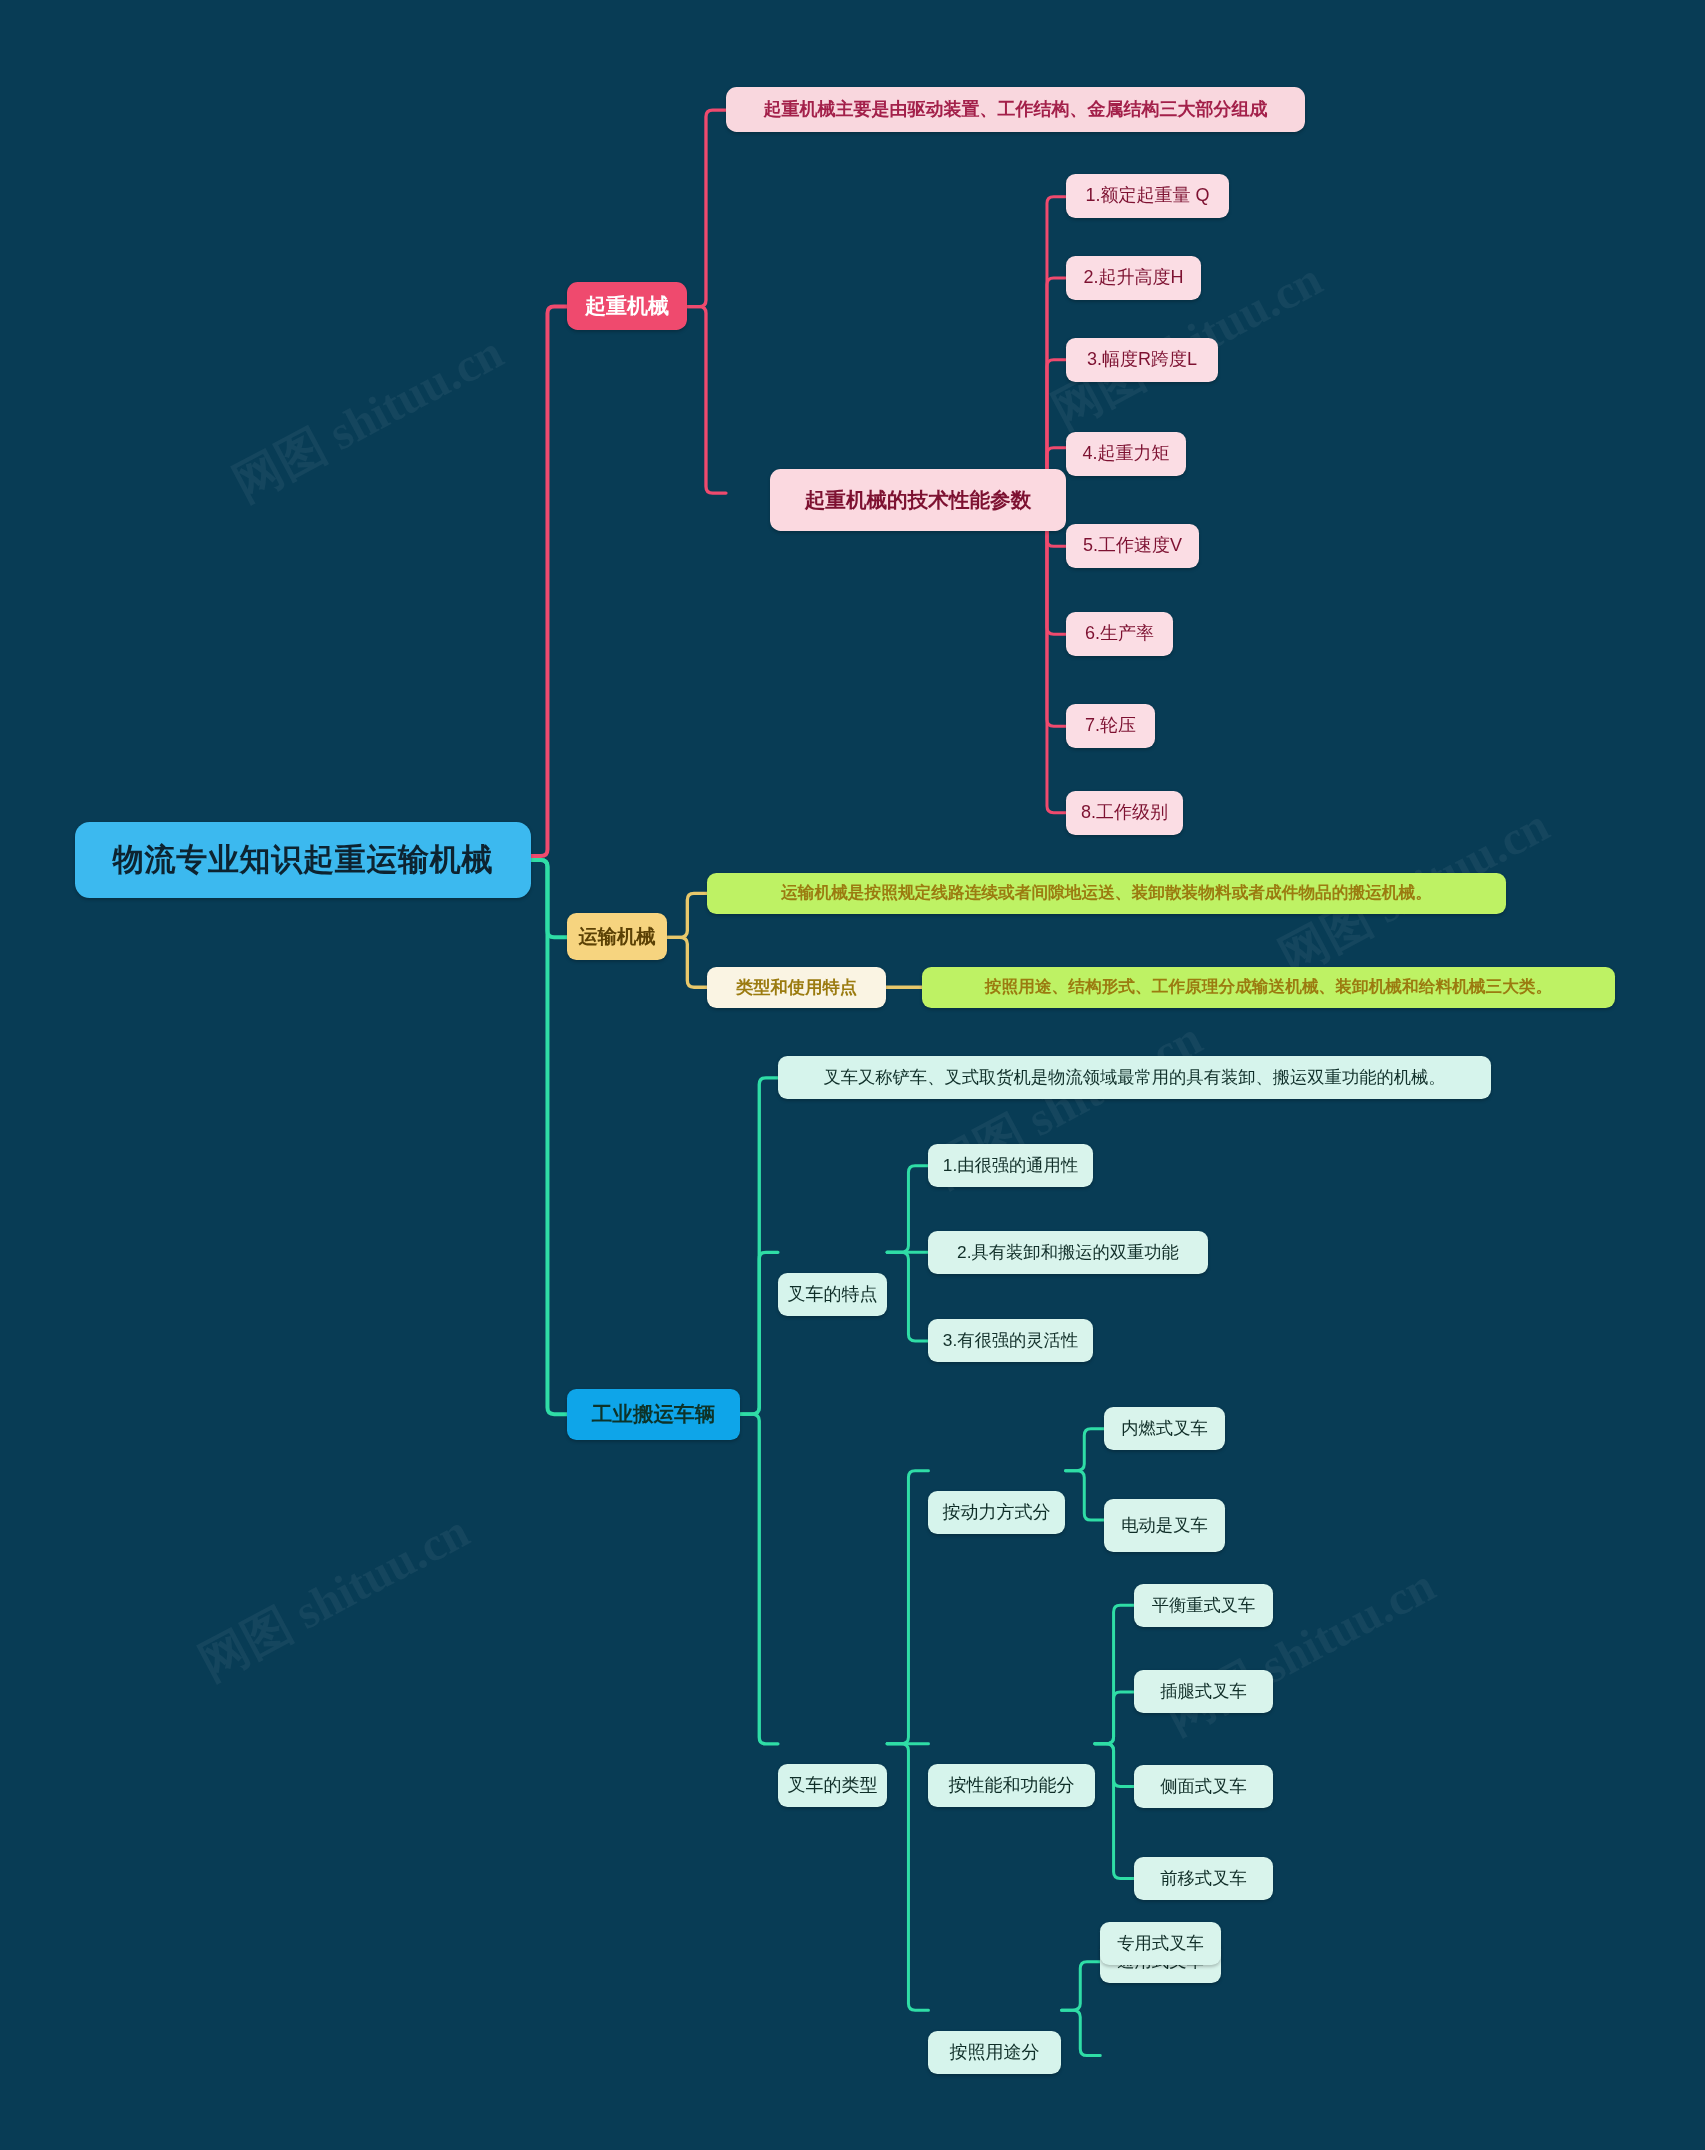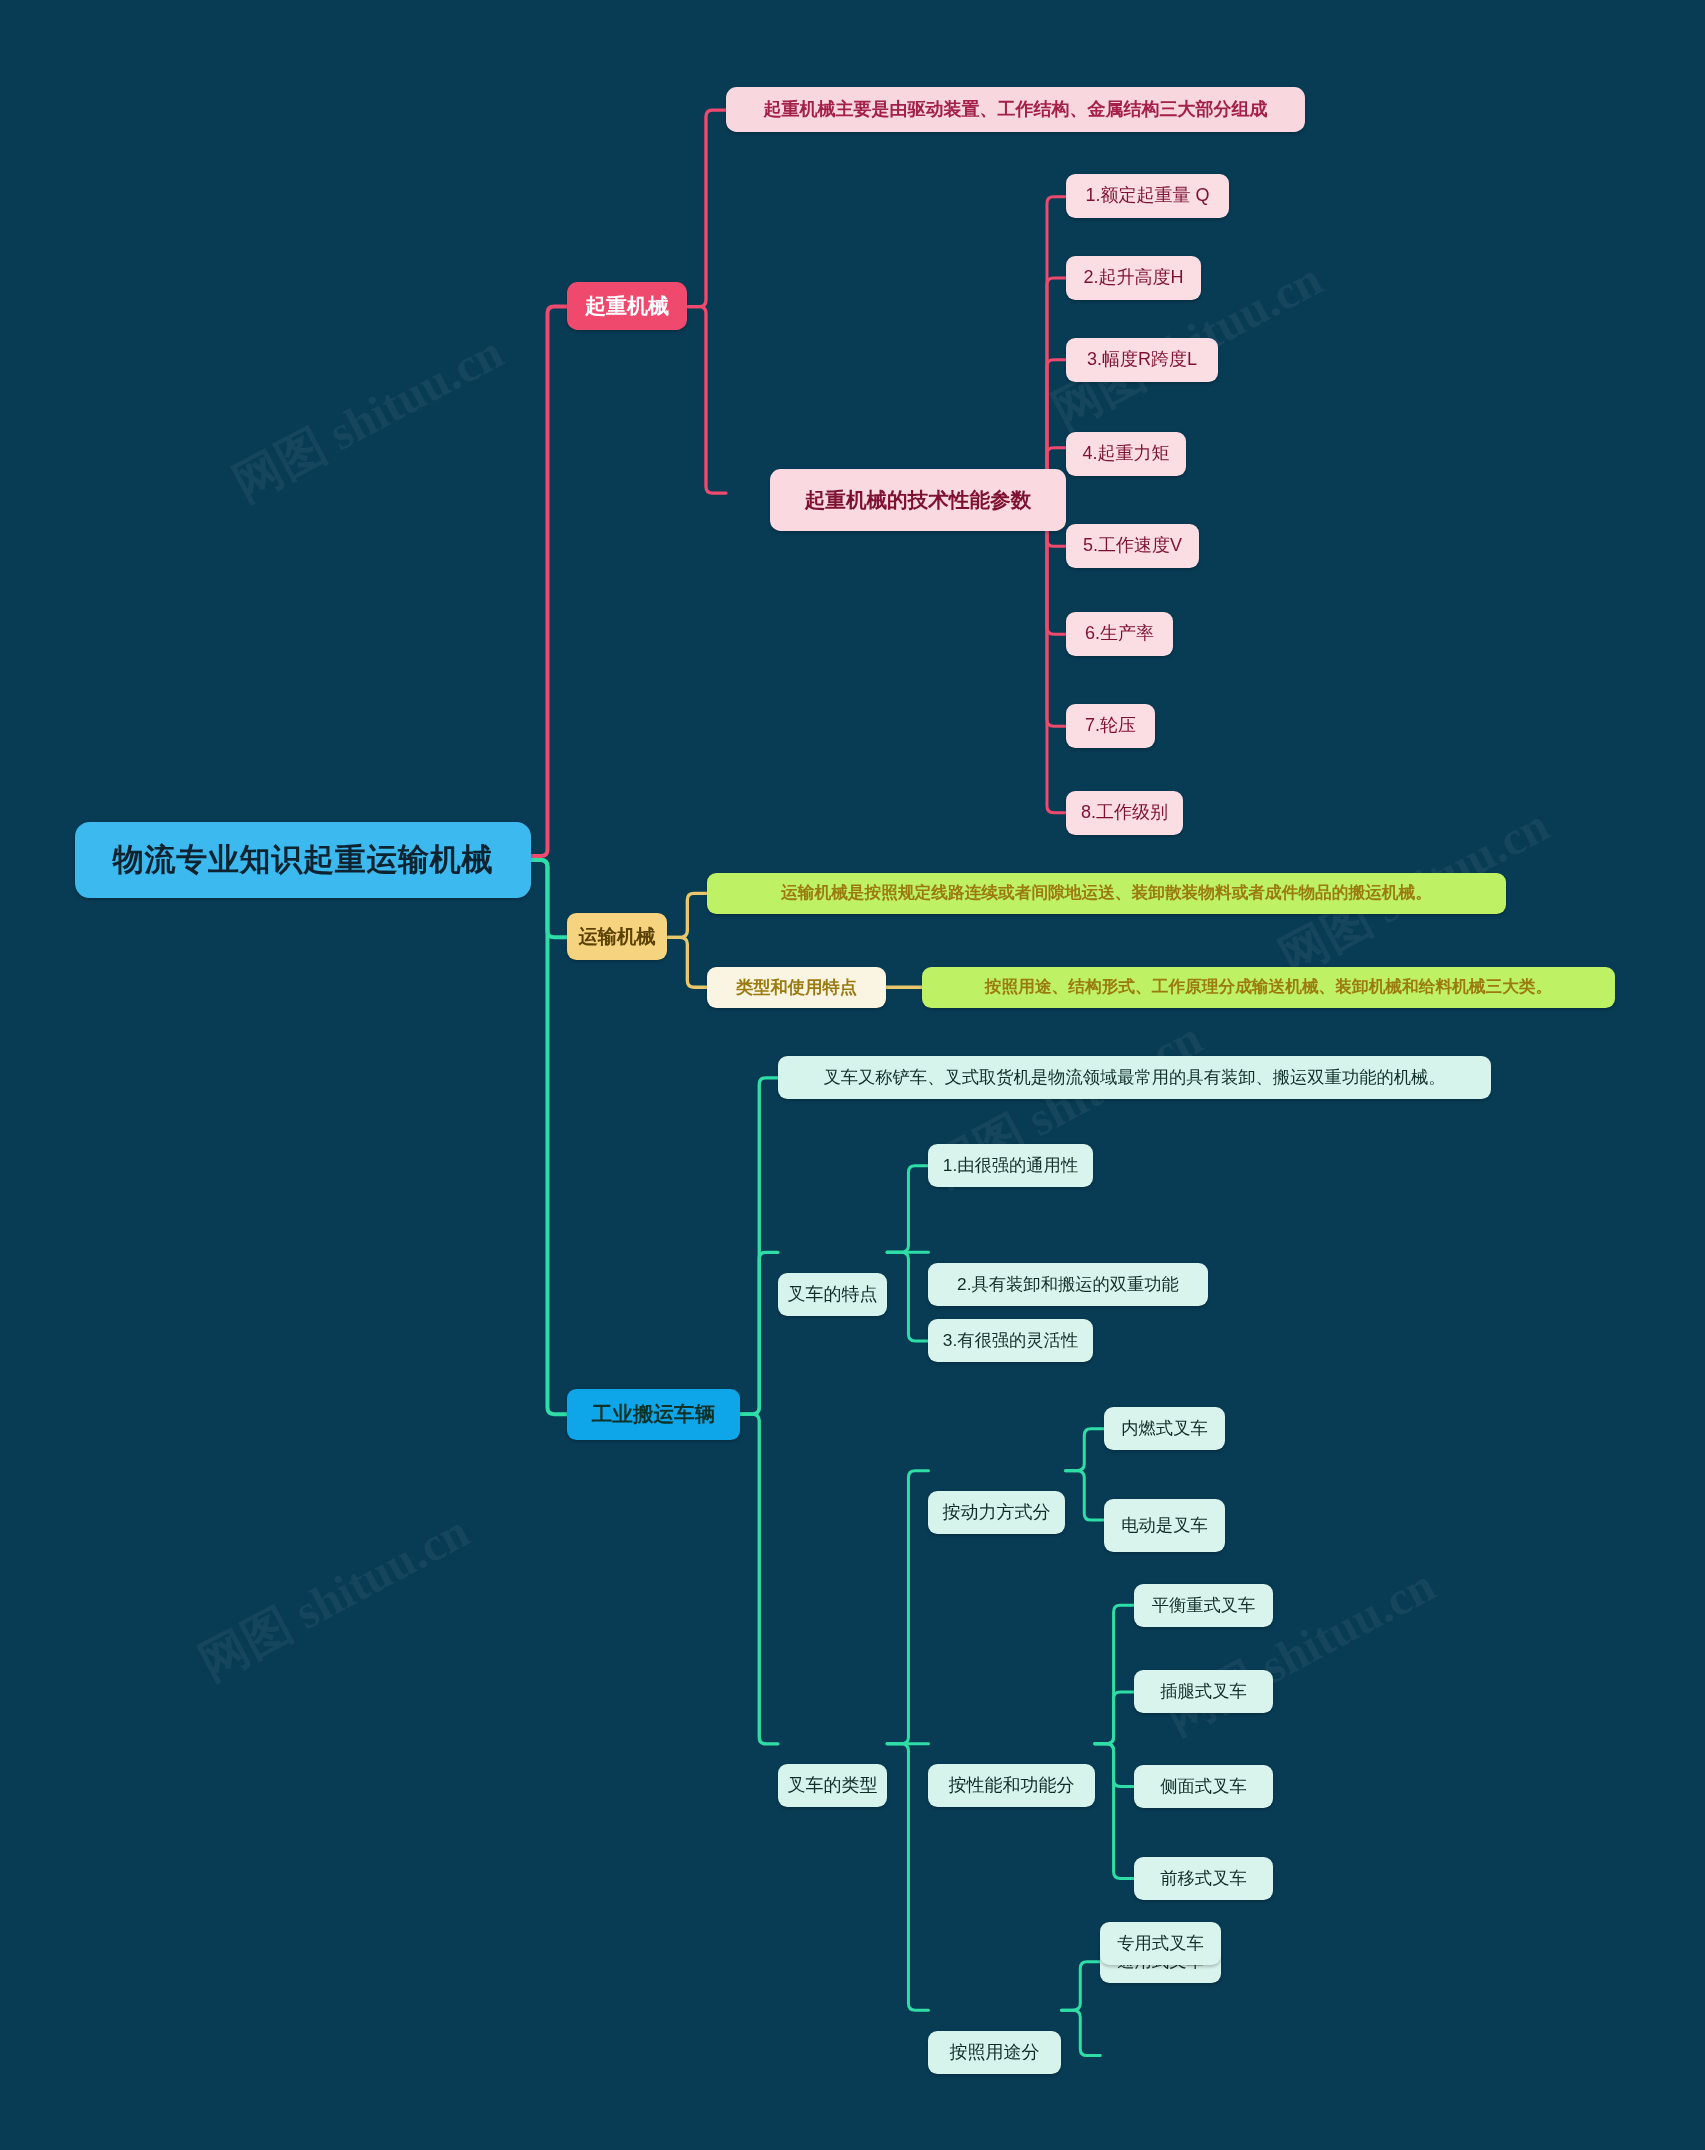--- a/index.html
+++ b/index.html
@@ -236,21 +236,21 @@
     <span>叉车又称铲车、叉式取货机是物流领域最常用的具有装卸、搬运双重功能的机械。</span>
   </div>
 
   <div class="node n-grn-sub" style="left:778px; top:1231px; width:109px; height:43px;">
     <span>叉车的特点</span>
   </div>
 
   <div class="node n-grn-leaf" style="left:928px; top:1144px; width:165px; height:43px;">
     <span>1.由很强的通用性</span>
   </div>
-  <div class="node n-grn-leaf" style="left:928px; top:1231px; width:280px; height:43px;margin-top:32px;">
+  <div class="node n-grn-leaf" style="left:928px; top:1231px; width:280px; height:43px;">
     <span>2.具有装卸和搬运的双重功能</span>
   </div>
   <div class="node n-grn-leaf" style="left:928px; top:1319px; width:165px; height:43px;">
     <span>3.有很强的灵活性</span>
   </div>
 
   <div class="node n-grn-sub" style="left:778px; top:1722px; width:109px; height:43px;">
     <span>叉车的类型</span>
   </div>
 

